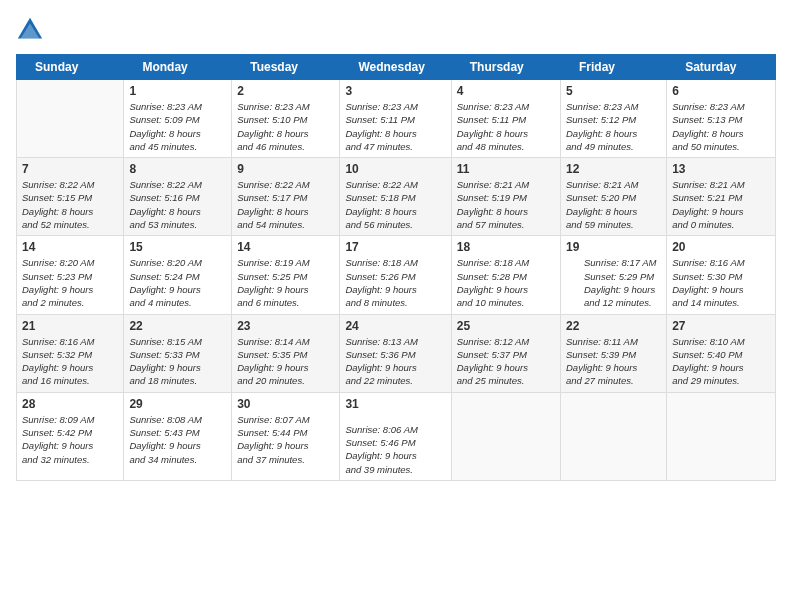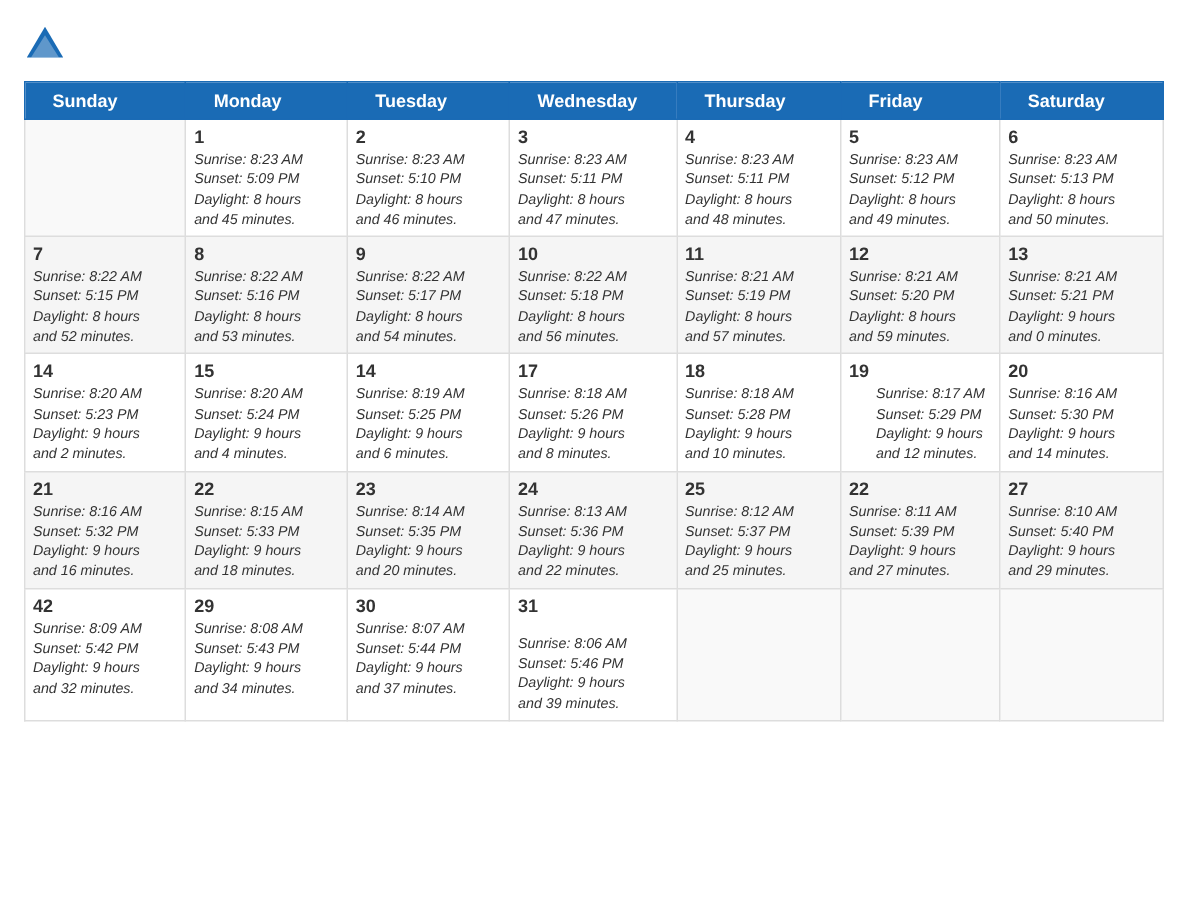--- a/index.html
+++ b/index.html
@@ -331,21 +331,21 @@
           <td>
             <span class="day-number">27</span>
             <div class="day-info" style="white-space: pre-line;">Sunrise: 8:10 AM
 Sunset: 5:40 PM
 Daylight: 9 hours
 and 29 minutes.</div>
           </td>
         </tr>
         <tr>
           <td>
-            <span class="day-number">42</span>
+            <span class="day-number">28</span>
             <div class="day-info" style="white-space: pre-line;">Sunrise: 8:09 AM
 Sunset: 5:42 PM
 Daylight: 9 hours
 and 32 minutes.</div>
           </td>
           <td>
             <span class="day-number">29</span>
             <div class="day-info" style="white-space: pre-line;">Sunrise: 8:08 AM
 Sunset: 5:43 PM
 Daylight: 9 hours

